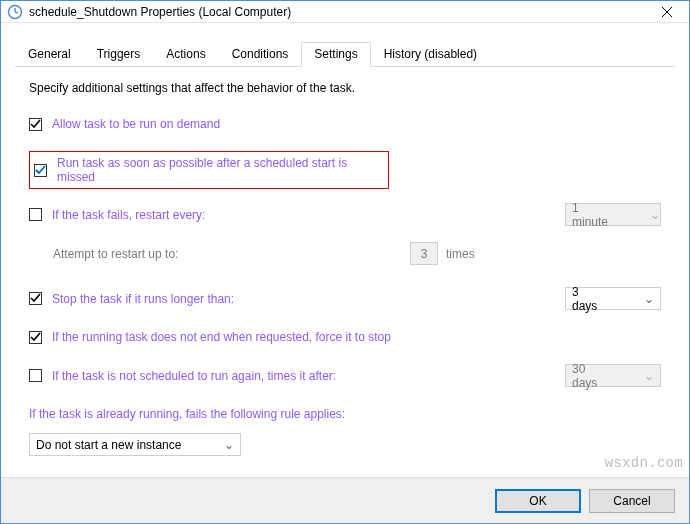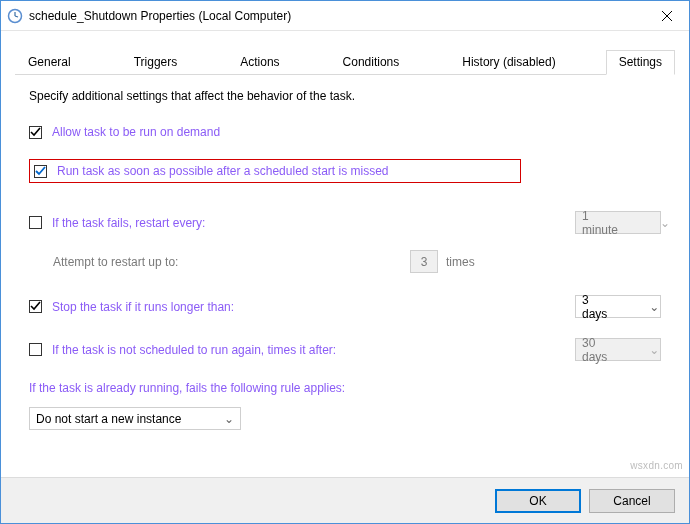--- a/index.html
+++ b/index.html
@@ -11,35 +11,34 @@
     background: #fff;
     width: 690px;
     height: 524px;
     overflow: hidden;
     border: 1px solid #4a90d9;
     position: relative;
   }
   .titlebar {
     display: flex;
     align-items: center;
-    height: 30px;
+    height: 22px;
     padding: 0 0 0 6px;
     border-bottom: 1px solid #e5e5e5;
   }
   .titlebar .icon { width:16px; height:16px; margin-right:6px; display:flex; align-items:center; justify-content:center; }
   .titlebar .title { flex:1; font-size:12px; color:#000; }
   .titlebar .close { width:45px; height:30px; display:flex; align-items:center; justify-content:center; }
   .tab-area {
     padding: 18px 14px 0 14px;
   }
   .tabs {
     display:flex;
     border-bottom: 1px solid #d9d9d9;
     height: 26px;
-    justify-content: space-between;
   }
   .tab {
     padding: 4px 12px 4px 12px;
     font-size: 12px;
     color: #000;
     cursor: default;
     position:relative;
     top:1px;
     border: 1px solid transparent;
     border-bottom: none;
@@ -72,42 +71,42 @@
   .chk.checked svg { display:block; }
   .chk svg { display:none; width:11px; height:11px; }
   .chk.checked.blue svg path { stroke:#0066cc; }
   .label { color:#8b5cf6; }
   .label.disabled { color:#7a7a7a; }
   .highlight {
     border: 1px solid #d40000;
     padding: 4px 4px 4px 4px;
     display:flex;
     align-items:center;
-    width: 492px;
-    margin-bottom: 28px;
+    width: 360px;
+    margin-bottom: 14px;
   }
   .combo, .numbox {
     border:1px solid #cfcfcf;
     background:#fff;
     height:23px;
     display:inline-flex;
     align-items:center;
     padding: 0 6px;
     color:#000;
     position:relative;
   }
   .combo.disabled, .numbox.disabled {
     background:#f0f0f0;
     color:#7a7a7a;
   }
   .combo .caret {
     margin-left:auto; padding-left:10px; color:#666;
   }
   .combo.disabled .caret { color:#b0b0b0; }
-  .right-ctrl { margin-left:auto; width:86px;gap:32px; }
+  .right-ctrl { margin-left:auto; width:96px;gap:32px; }
   .numbox { width:28px; justify-content:center; padding:0 2px; }
   .times { margin-left:8px; color:#7a7a7a; }
   .indent { padding-left: 24px; display:flex; align-items:center; margin-bottom:22px;margin-top:16px; }
   .rule-combo { width: 212px; margin-top:4px; }
   .button-bar {
     position:absolute;
     bottom:0; left:0; right:0;
     height:46px;
     border-top:1px solid #dcdcdc;
     background:#f0f0f0;
@@ -129,23 +128,24 @@
     padding:0 20px;
   }
   .btn.primary {
     border:2px solid #0078d7;
     background:#e1e1e1;
   }
   .watermark {
     position:absolute;
     right:6px;
     bottom:52px;
-    font-size:10px;
+    font-size:14px;
     color:#bdbdbd;
     letter-spacing:0.3px;
+    font-family:Liberation Mono, monospace;
   }
   .col-main { width: 380px; }
 </style>
 </head>
 <body>
 
 <div class="titlebar">
   <span class="icon">
     <svg viewBox="0 0 16 16" width="16" height="16">
       <circle cx="8" cy="8" r="6.5" fill="#fff" stroke="#5a8ed0" stroke-width="1.5"></circle>
@@ -161,22 +161,22 @@
     </svg>
   </div>
 </div>
 
 <div class="tab-area">
   <div class="tabs">
     <div class="tab">General</div>
     <div class="tab">Triggers</div>
     <div class="tab">Actions</div>
     <div class="tab">Conditions</div>
+    <div class="tab active">Settings</div>
     <div class="tab">History (disabled)</div>
-    <div class="tab active">Settings</div>
   </div>
 
   <div class="content">
     <div class="desc">Specify additional settings that affect the behavior of the task.</div>
 
     
     <div class="row">
       <span class="chk checked">
         <svg viewBox="0 0 11 11">
             <path d="M1 5 L4 8 L10 1" stroke="#000" stroke-width="1.6" fill="none"></path>
@@ -220,20 +220,28 @@
           </svg>
       </span>
       <span class="label col-main">Stop the task if it runs longer than:</span>
       <span class="combo right-ctrl">
         <span>3 days</span>
         <span class="caret">⌄</span>
       </span>
     </div>
 
     
+    <div class="row">
+      <span class="chk checked">
+        <svg viewBox="0 0 11 11">
+            <path d="M1 5 L4 8 L10 1" stroke="#000" stroke-width="1.6" fill="none"></path>
+          </svg>
+      </span>
+      <span class="label">If the running task does not end when requested, force it to stop</span>
+    </div>
 
     
     <div class="row">
       <span class="chk">
         
       </span>
       <span class="label col-main" style="width:440px">If the task is not scheduled to run again, times it after:</span>
       <span class="combo disabled right-ctrl">
         <span>30 days</span>
         <span class="caret">⌄</span>

